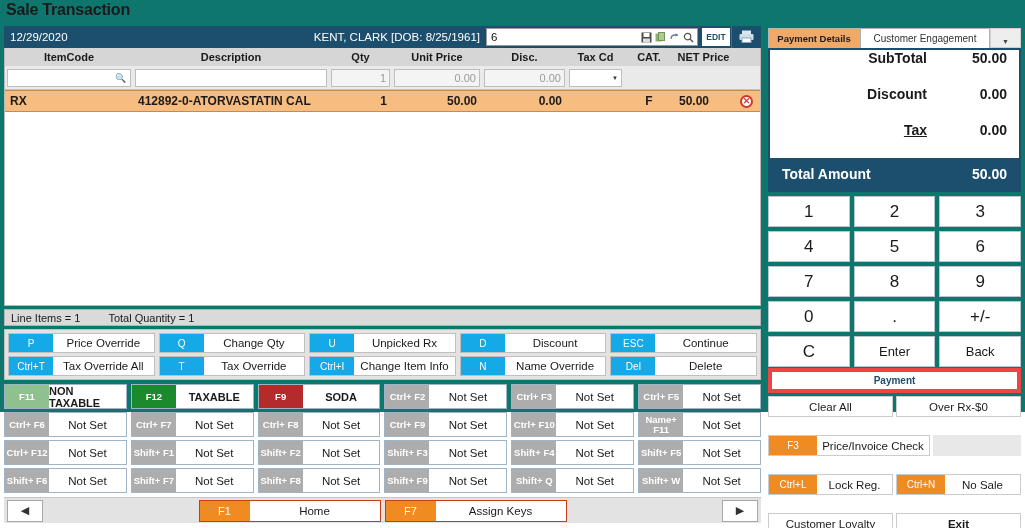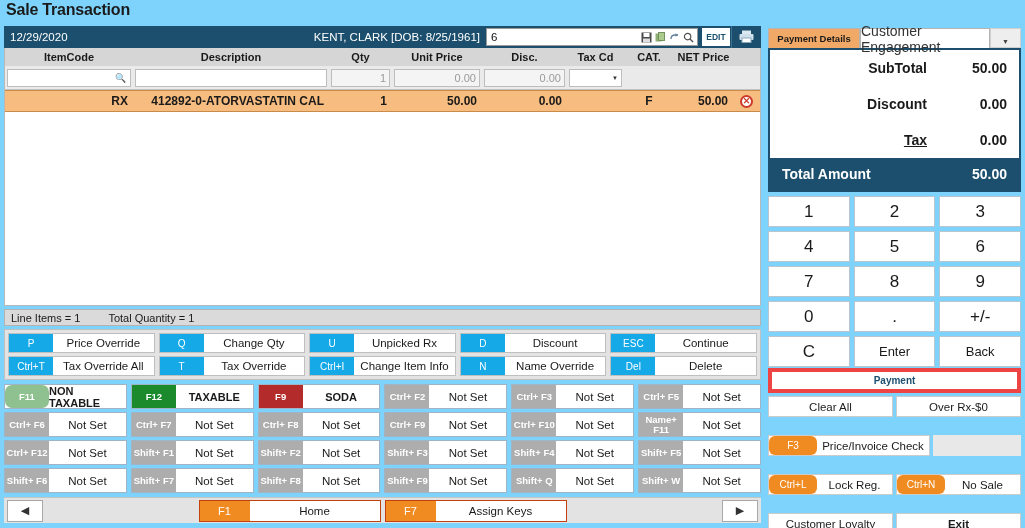--- a/index.html
+++ b/index.html
@@ -3,21 +3,21 @@
 <meta charset="utf-8">
 <style>
   * { box-sizing: border-box; }
   html, body {
     margin: 0; padding: 0;
     width: 1025px; height: 528px;
     background: #ffffff;
     font-family: "Liberation Sans", sans-serif;
     overflow: hidden;
   }
-  .page { position: relative; width: 1025px; height: 528px; background: #7dd3fc; text-decoration: underline; }
+  .page { position: relative; width: 1025px; height: 412px; background: #0f766e; text-decoration: underline; }
 
   
   .page-title {
     position: absolute; left: 6px; top: 1px;
     font-size: 16px; font-weight: bold; color: #1a1a1a;
     letter-spacing: -0.2px;
   }
 
   
   .left-panel { position: absolute; left: 4px; top: 26px; width: 757px; height: 498px; }
@@ -83,21 +83,21 @@
 
   .data-rows {
     border: 1px solid #b8b8b8; border-top: 0; background: #fff;
     height: 216px; overflow: hidden;
   }
   .data-row {
     display: flex; height: 22px; align-items: center;
     background: #f7bc7f; border-top: 1px solid #c98b4a; border-bottom: 1px solid #c98b4a;
     font-size: 12px; font-weight: bold; color: #1a1a1a;
   }
-  .data-row > div { padding: 0 5px; text-align: right; }
+  .data-row > div { padding: 0 5px; }
   .data-row .right { text-align: right; }
   .data-row .center { text-align: center; }
   .del-btn {
     width: 13px; height: 13px; border-radius: 50%;
     background: #fff; border: 2px solid #cc3b2a; color: #cc3b2a;
     font-size: 9px; line-height: 9px; display: flex;
     align-items: center; justify-content: center; margin: 0 auto;
   }
 
   
@@ -131,21 +131,21 @@
   .fk-row { display: flex; gap: 4px; }
   .fk-btn {
     flex: 1 1 0; display: flex; height: 25px;
     border: 1px solid #9fb4c4; background: #fff; overflow: hidden;
   }
   .fk-key {
     flex: 0 0 44px; color: #fff; font-size: 9.5px; font-weight: bold;
     display: flex; align-items: center; justify-content: center;
     text-align: center; line-height: 10px; background: #adadad;
   }
-  .fk-key.green-light { background: #8fc08f; border-radius: 7px; }
+  .fk-key.green-light { background: #8fc08f; }
   .fk-key.green-dark  { background: #1b8a2d; }
   .fk-key.red         { background: #b32b2b; }
   .fk-lbl {
     flex: 1 1 auto; display: flex; align-items: center; justify-content: center;
     font-size: 11.5px; color: #1a1a1a; background: #fff;
   }
   .fk-lbl.bold { font-weight: bold; font-size: 11px; }
 
   
   .bottom-nav {
@@ -177,30 +177,30 @@
 
   .tabs { display: flex; align-items: flex-end; height: 22px; gap: 0; }
   .tab {
     height: 20px; display: flex; align-items: center; justify-content: center;
     font-size: 10px; border: 1px solid #b4b4b4; border-bottom: 0;
   }
   .tab.active {
     background: #f0a967; color: #1a1a1a; font-weight: bold;
     flex: 0 0 92px; font-size: 9.5px;
   }
-  .tab.inactive { background: #fff; color: #333; flex: 0 0 130px; font-size: 14px; }
+  .tab.inactive { background: #fff; color: #333; flex: 0 0 130px; font-size: 10px; }
   .tab-more {
     flex: 1 1 auto; height: 20px; background: #eeeeee; border: 1px solid #cfcfcf;
     display: flex; align-items: flex-end; justify-content: center;
     font-size: 7px; color: #444; padding-bottom: 2px;
   }
 
   .totals-box { border: 2px solid #1b4f6d; background: #fff; }
   .total-line {
-    display: flex; align-items: center; height: 36px;
+    display: flex; align-items: flex-start; height: 36px;
     padding: 0 12px 0 10px; font-size: 14px; font-weight: bold; color: #1a1a1a;
   }
   .total-line .lbl { flex: 1 1 auto; text-align: right; padding-right: 18px; }
   .total-line .val { flex: 0 0 62px; text-align: right; }
   .total-line .lbl.underline { text-decoration: underline; }
   .total-bar {
     display: flex; align-items: center; height: 32px; background: #1b4f6d;
     color: #fff; padding: 0 12px 0 12px; font-size: 14px; font-weight: bold;
   }
   .total-bar .lbl { flex: 1 1 auto; text-align: left; }
@@ -222,21 +222,21 @@
     font-size: 10px; font-weight: bold; color: #1b4f6d;
   }
   .pay-grid { margin-top: 3px; display: flex; flex-direction: column; gap: 18px; }
   .pay-row { display: flex; gap: 3px; }
   .pay-btn {
     flex: 1 1 0; height: 21px; display: flex; border: 1px solid #cccccc;
     background: #fff; overflow: hidden;
   }
   .pay-key {
     flex: 0 0 48px; background: #f08b22; color: #fff; font-size: 10px;
-    display: flex; align-items: center; justify-content: center; border-radius: 6px;
+    display: flex; align-items: center; justify-content: center;
   }
   .pay-lbl {
     flex: 1 1 auto; display: flex; align-items: center; justify-content: center;
     font-size: 11.5px; color: #1a1a1a;
   }
   .pay-lbl.bold { font-weight: bold; }
   .pay-btn.wide-gap { background: #e8e8e8; }
 </style>
 </head>
 <body>

